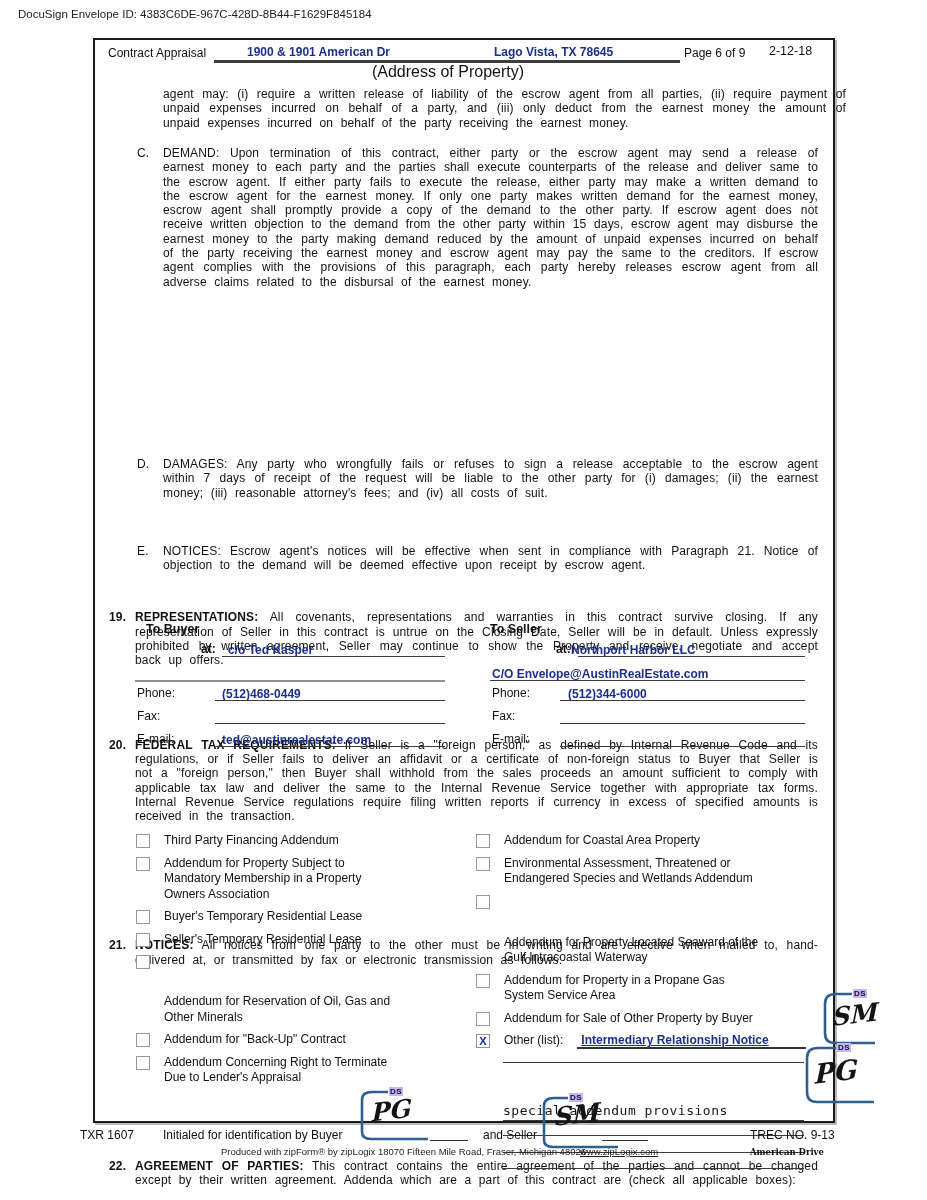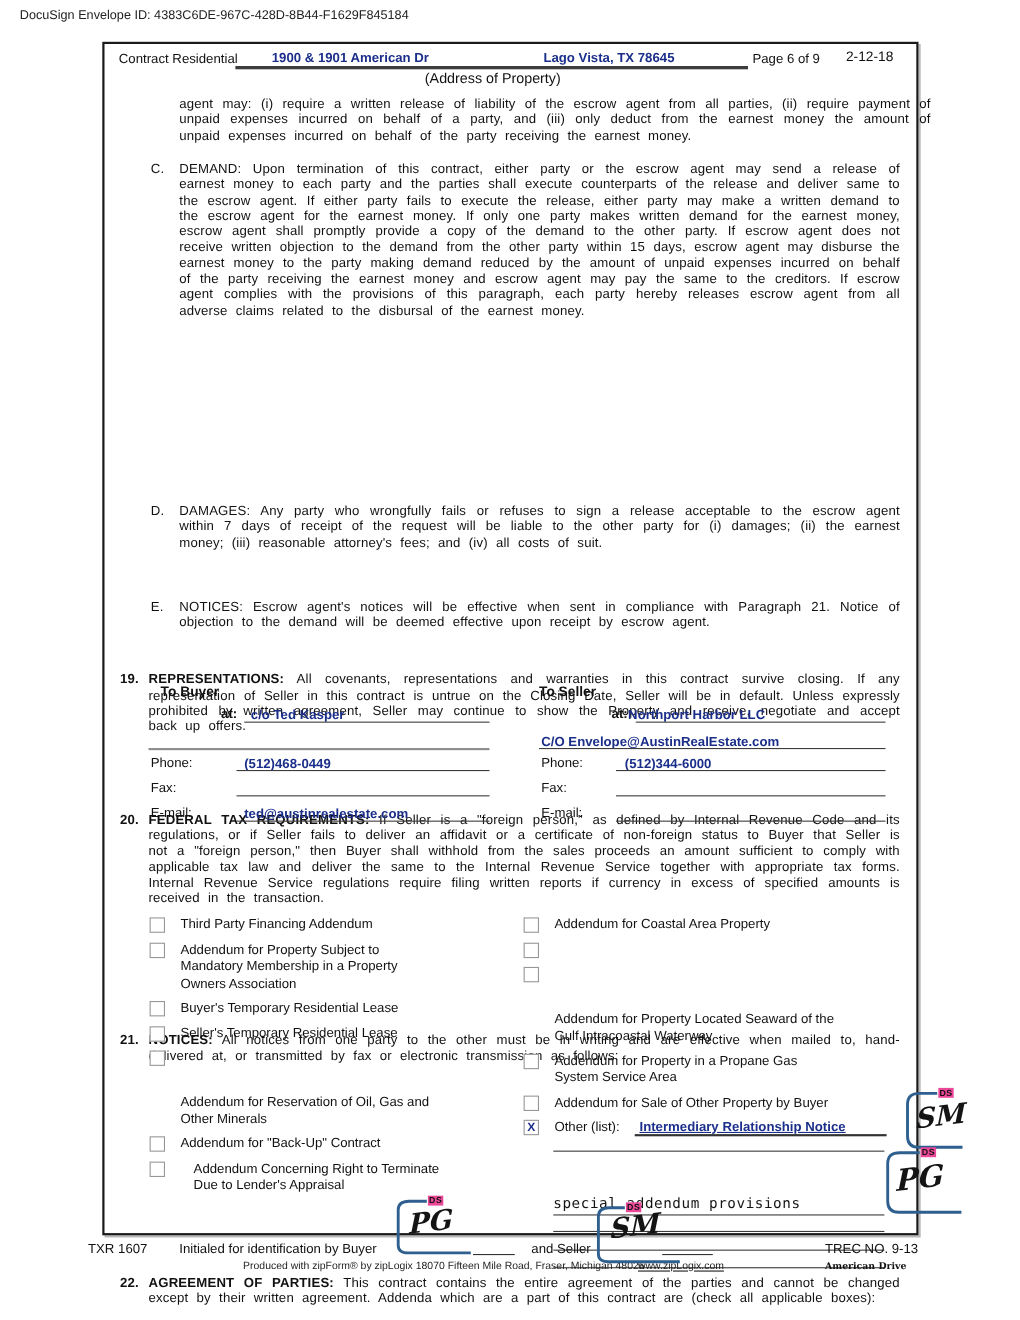--- a/index.html
+++ b/index.html
@@ -7,21 +7,21 @@
   .envline{position:absolute;left:18px;top:8px;font-size:11.5px;color:#222;}
   .page{position:absolute;left:93px;top:38px;width:742px;height:1085px;background:#fff;border:2px solid #1a1a1a;box-shadow:2px 2px 0 #b9b9b9;box-sizing:border-box;}
   .abs{position:absolute;}
   
   .hdr-label{left:13px;top:6px;font-size:12px;}
   .hdr-underline{left:119px;top:20px;width:466px;height:2.5px;background:#3d3d3d;}
   .hdr-addr1{left:152px;top:5px;font-size:12px;font-weight:700;color:#1b2f8a;}
   .hdr-addr2{left:399px;top:5px;font-size:12px;font-weight:700;color:#1b2f8a;}
   .hdr-page{left:589px;top:6px;font-size:12px;}
   .hdr-date{left:674px;top:4px;font-size:12.5px;}
-  .hdr-caption{left:258px;top:23px;width:190px;text-align:center;font-size:13px;}
+  .hdr-caption{left:258px;top:23px;width:190px;text-align:center;font-size:16px;}
   
   .para{left:40px;width:683px;font-size:12px;line-height:14.3px;text-align:justify;word-spacing:4px;letter-spacing:0.15px;}
   .ind{padding-left:28px;}
   .lettered{position:relative;padding-left:28px;box-sizing:border-box;}
   .lettered .marker{position:absolute;left:2px;top:0;}
   .numbered{position:relative;}
   .numbered .num{position:absolute;left:-26px;top:0;font-weight:700;}
   .ttl{font-weight:700;}
   
   .c-head{font-size:12.5px;font-weight:700;}
@@ -35,37 +35,37 @@
   .cb{width:12px;height:12px;border:1.5px solid #979797;flex:none;margin-top:1px;background:#fff;
       display:flex;align-items:center;justify-content:center;font-size:11px;font-weight:700;color:#1b2f8a;}
   .cb-lbl{font-size:12px;line-height:15.5px;}
   .other-val{flex:1;border-bottom:2px solid #333;font-size:12px;font-weight:700;color:#1b2f8a;text-decoration:underline;padding-left:4px;white-space:nowrap;}
   .rulelines{margin-left:27px;width:301px;}
   .rline{border-bottom:1.3px solid #3a3a3a;}
   .mono{font-family:"DejaVu Sans Mono",monospace;font-size:13px;color:#151515;letter-spacing:0.5px;}
   
   .stamp{position:absolute;z-index:5;}
   .stamp svg{position:absolute;left:0;top:0;overflow:visible;}
-  .ds-lbl{position:absolute;font-size:8px;font-weight:700;letter-spacing:0.5px;color:#101010;background:#ec4899;padding:0 1px;}
+  .ds-lbl{position:absolute;font-size:8px;font-weight:700;letter-spacing:0.5px;color:#101010;background:#c4b5fd;padding:0 1px;}
   .script{position:absolute;font-family:"DejaVu Serif",serif;font-style:italic;font-weight:700;color:#141414;transform:rotate(-7deg) skewX(-8deg);white-space:nowrap;}
   
   .f-txt{font-size:12px;}
   .f-small{font-size:9.5px;color:#1d1d1d;}
   .f-link{text-decoration:underline;}
   .f-serif{font-family:"DejaVu Serif",serif;font-size:8.5px;font-weight:700;}
   .fbar{height:0;border-bottom:1.5px solid #333;}
 </style>
 </head>
 <body>
 
 <div class="envline">DocuSign Envelope ID: 4383C6DE-967C-428D-8B44-F1629F845184</div>
 
 <div class="page">
 
-  <div class="abs hdr-label">Contract Residential</div>
+  <div class="abs hdr-label">Contract Appraisal</div>
   <div class="abs hdr-underline"></div>
   <div class="abs hdr-addr1">1900 &amp; 1901 American Dr</div>
   <div class="abs hdr-addr2">Lago Vista, TX  78645</div>
   <div class="abs hdr-page">Page 6 of 9</div>
   <div class="abs hdr-date">2-12-18</div>
   <div class="abs hdr-caption">(Address of Property)</div>
 
   <div class="abs para ind" style="top:47px;">agent may: (i) require a written release of liability of the escrow agent from all parties, (ii) require payment of unpaid expenses incurred on behalf of a party, and (iii) only deduct from the earnest money the amount of unpaid expenses incurred on behalf of the party receiving the earnest money.</div>
 
   <div class="abs para lettered" style="top:106px;">
@@ -143,31 +143,32 @@
     <div class="cbitem">
       <span class="cb"></span>
       <span class="cb-lbl" style="max-width:232px;margin-top:40px;">Addendum for Reservation of Oil, Gas and Other Minerals</span>
     </div>
     <div class="cbitem">
       <span class="cb"></span>
       <span class="cb-lbl" style="max-width:240px;">Addendum for "Back-Up" Contract</span>
     </div>
     <div class="cbitem">
       <span class="cb"></span>
-      <span class="cb-lbl" style="max-width:225px;margin-left:12px;">Addendum Concerning Right to Terminate Due to Lender's Appraisal</span>
+      <span class="cb-lbl" style="max-width:225px;">Addendum Concerning Right to Terminate Due to Lender's Appraisal</span>
     </div>
   </div>
 
   <div class="abs cbcol" style="left:381px;top:793px;width:330px;">
     <div class="cbitem">
       <span class="cb"></span>
       <span class="cb-lbl" style="max-width:275px;">Addendum for Coastal Area Property</span>
     </div>
     <div class="cbitem">
       <span class="cb"></span>
+      <span class="cb-lbl" style="max-width:250px;">Environmental Assessment, Threatened or Endangered Species and Wetlands Addendum</span>
     </div>
     <div class="cbitem">
       <span class="cb"></span>
       <span class="cb-lbl" style="max-width:260px;margin-top:41px;">Addendum for Property Located Seaward of the Gulf Intracoastal Waterway</span>
     </div>
     <div class="cbitem">
       <span class="cb"></span>
       <span class="cb-lbl" style="max-width:250px;">Addendum for Property in a Propane Gas System Service Area</span>
     </div>
     <div class="cbitem">

